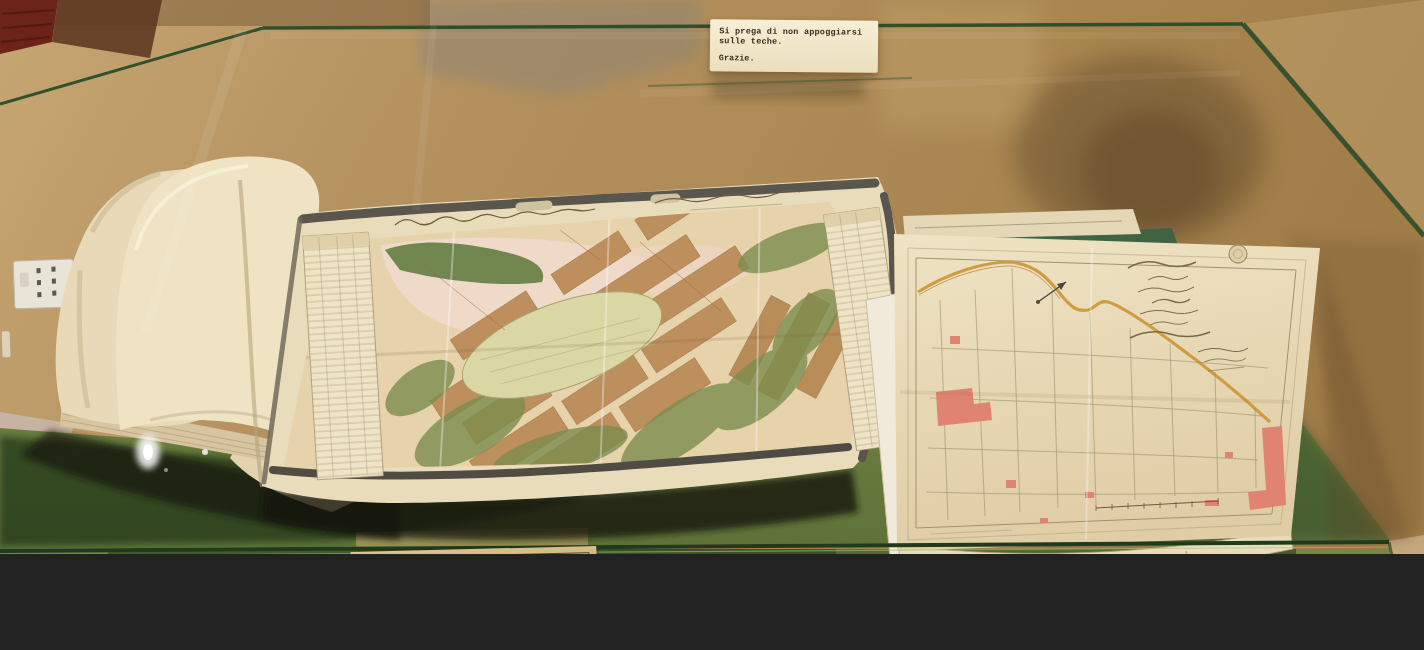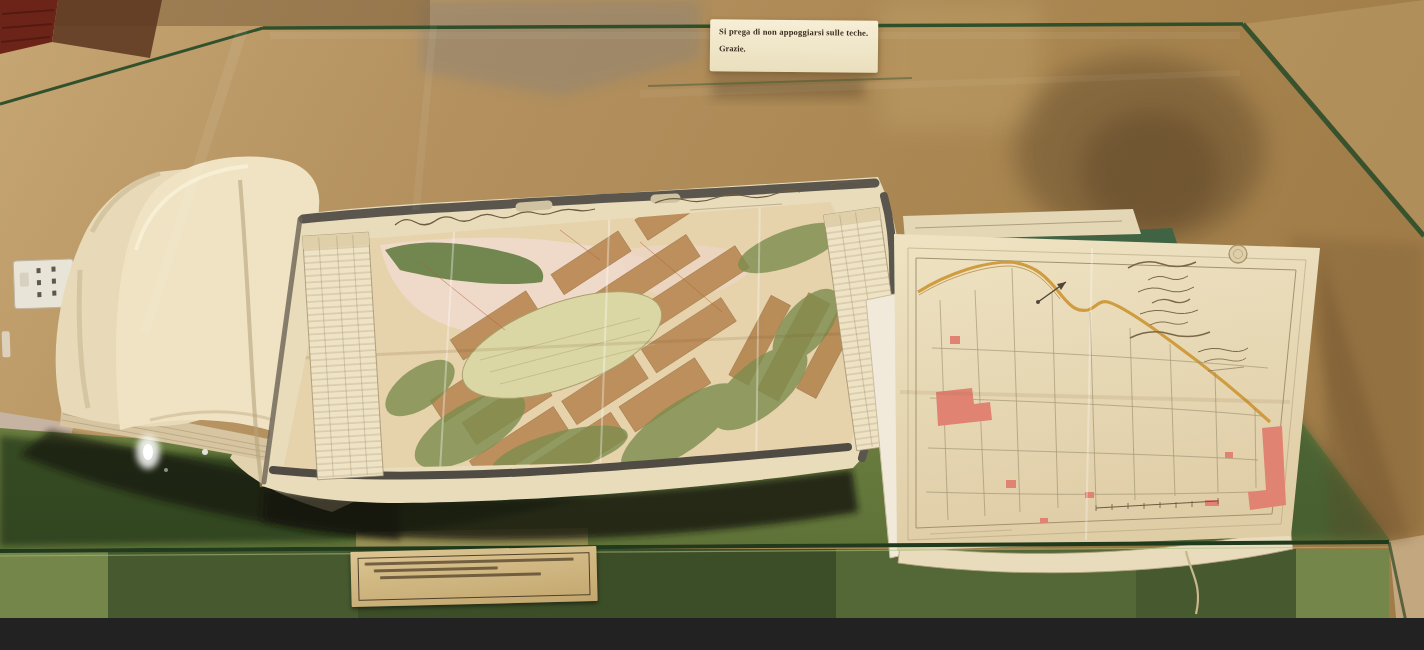--- a/index.html
+++ b/index.html
@@ -1,17 +1,17 @@
 <!DOCTYPE html>
 <html><head>
 <meta charset="utf-8">
 <style>
   html,body{margin:0;padding:0;background:#222;}
-  .scene{position:relative;width:1424px;height:618px;overflow:hidden;
-         font-family:Liberation Serif, serif;background:#fde047;}
+  .scene{position:relative;width:1424px;height:554px;overflow:hidden;
+         font-family:Liberation Mono, monospace;background:#fde047;}
   svg.layer{position:absolute;left:0;top:0;width:1424px;height:650px;display:block;}
   
   .sign{position:absolute;left:710px;top:20px;width:168px;height:52px;
         background:linear-gradient(180deg,#f6eed6,#eadfbd);
         transform:rotate(.6deg);border-radius:2px;
         box-shadow:0 3px 6px rgba(40,25,10,.35);
         padding:7px 9px 0 9px;box-sizing:border-box;}
   .sign-line1{font-size:8.5px;font-weight:bold;color:#3a2d1e;letter-spacing:.2px;}
   .sign-line2{font-size:8.5px;font-weight:bold;color:#3a2d1e;margin-top:7px;}
   

